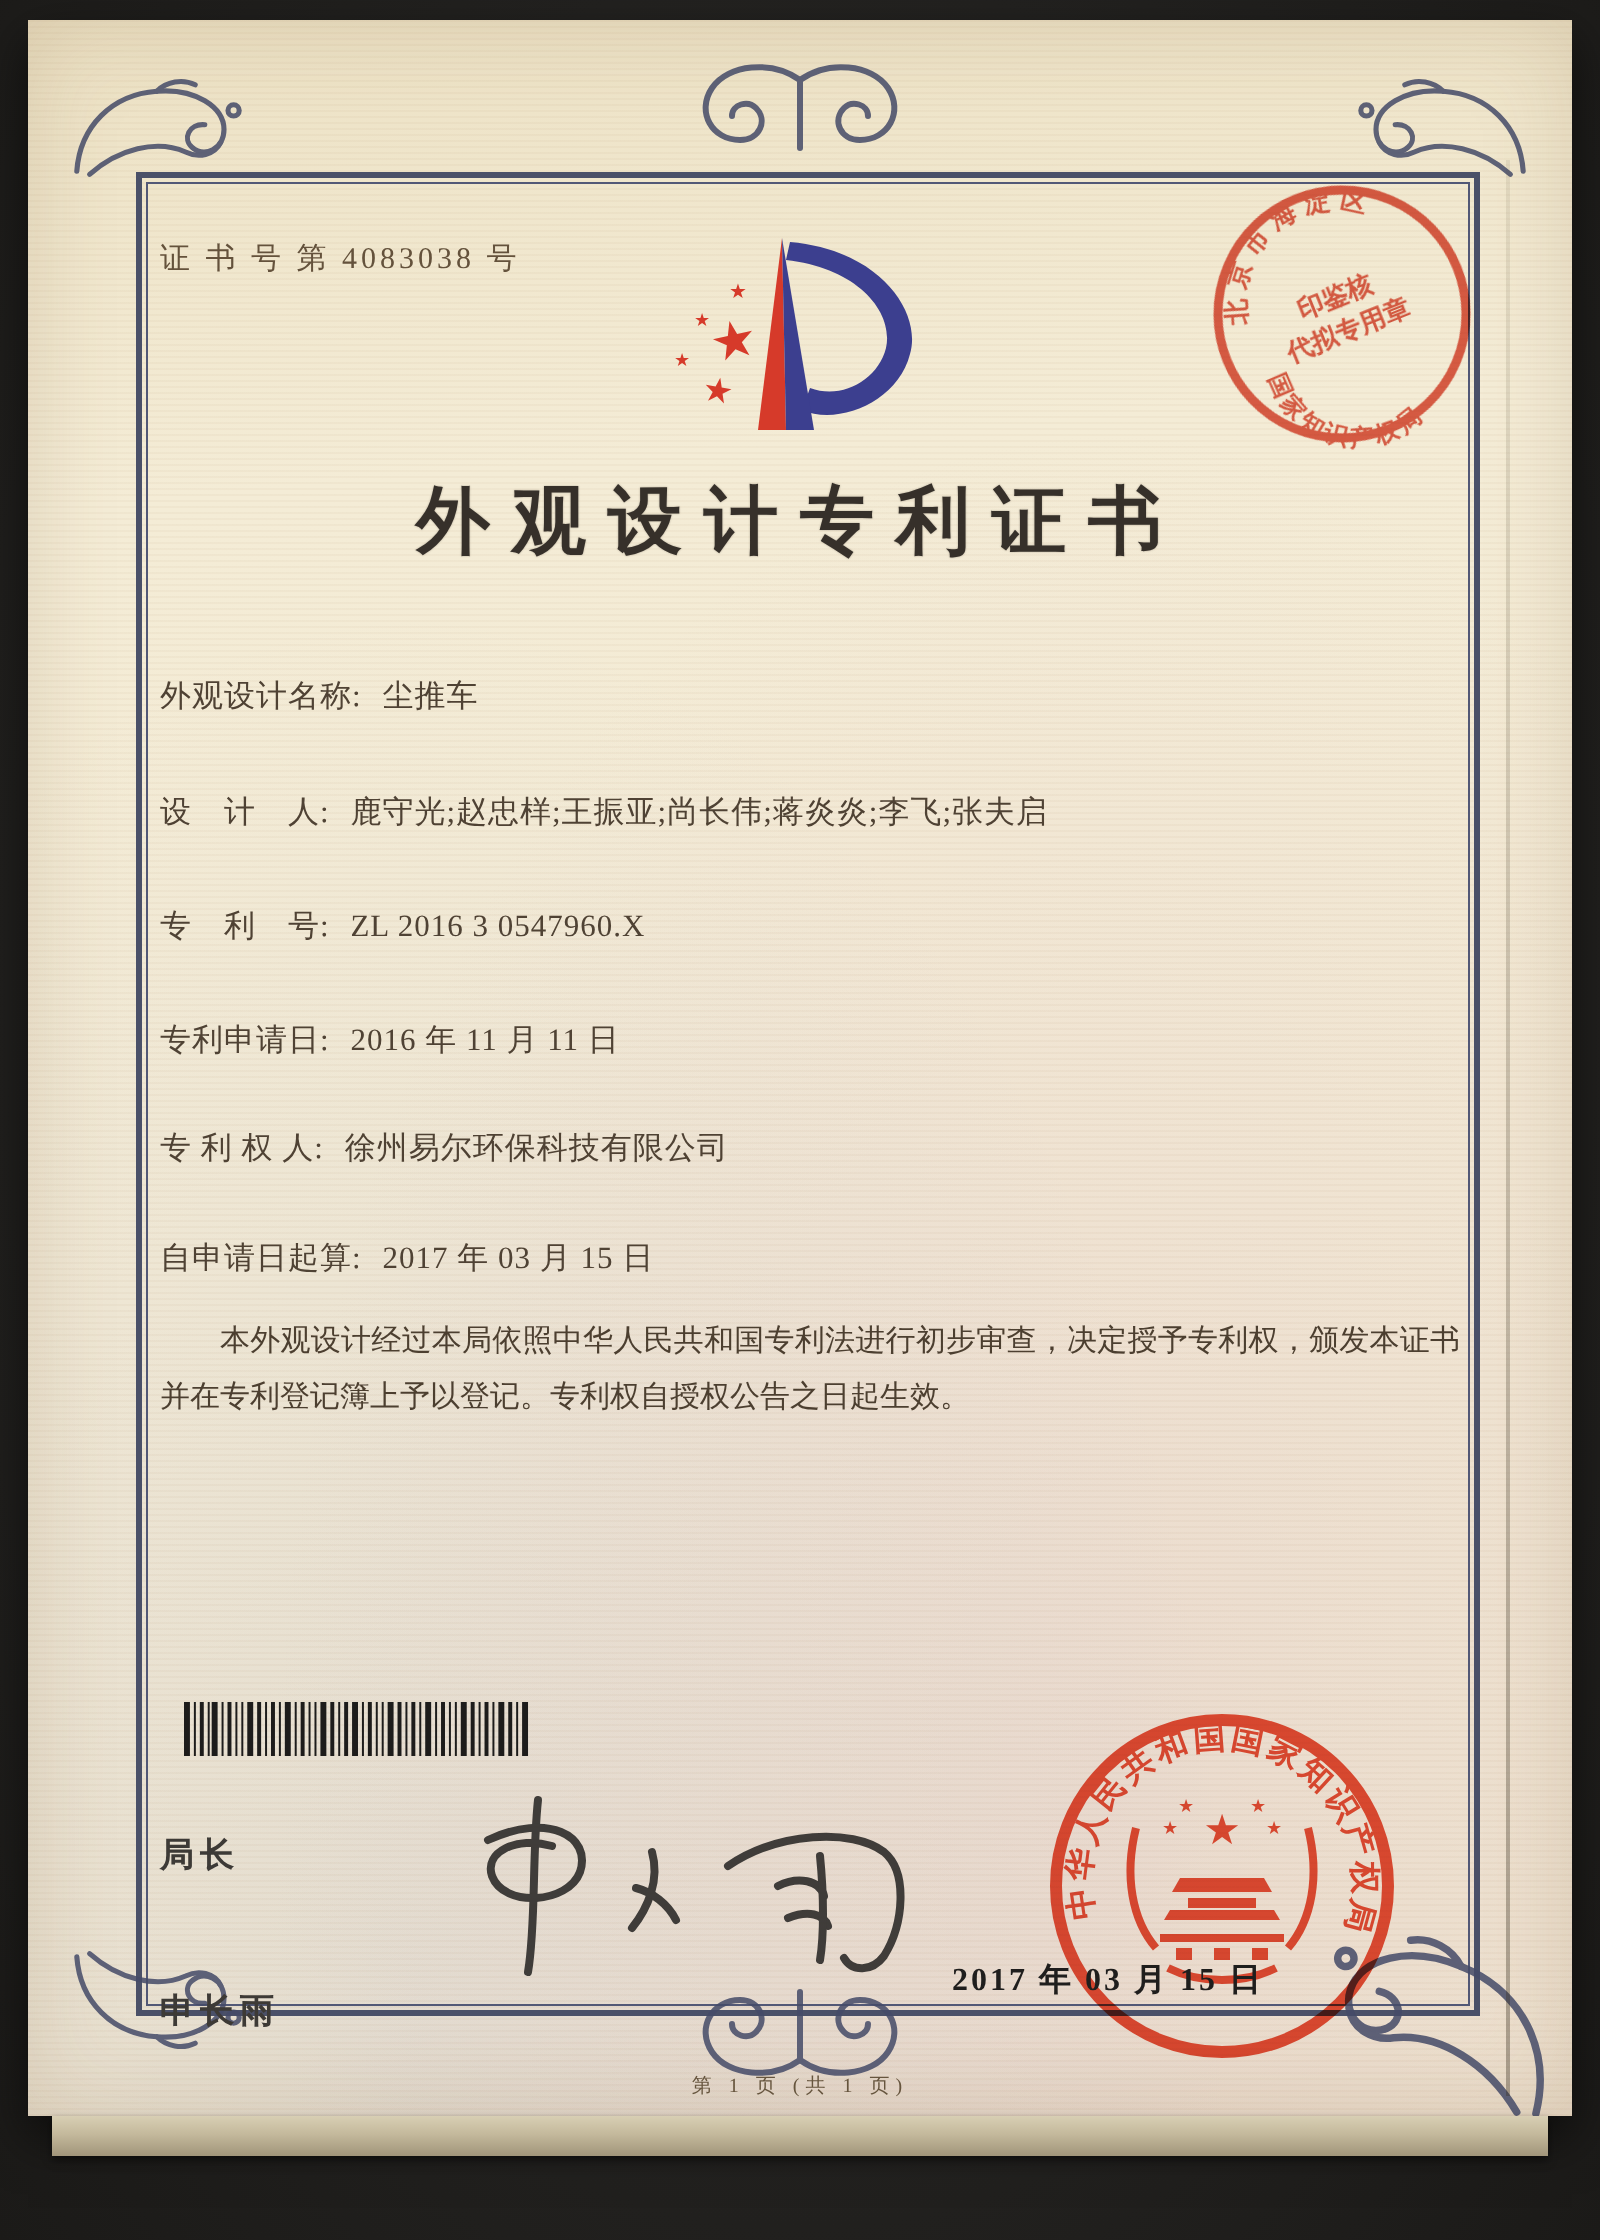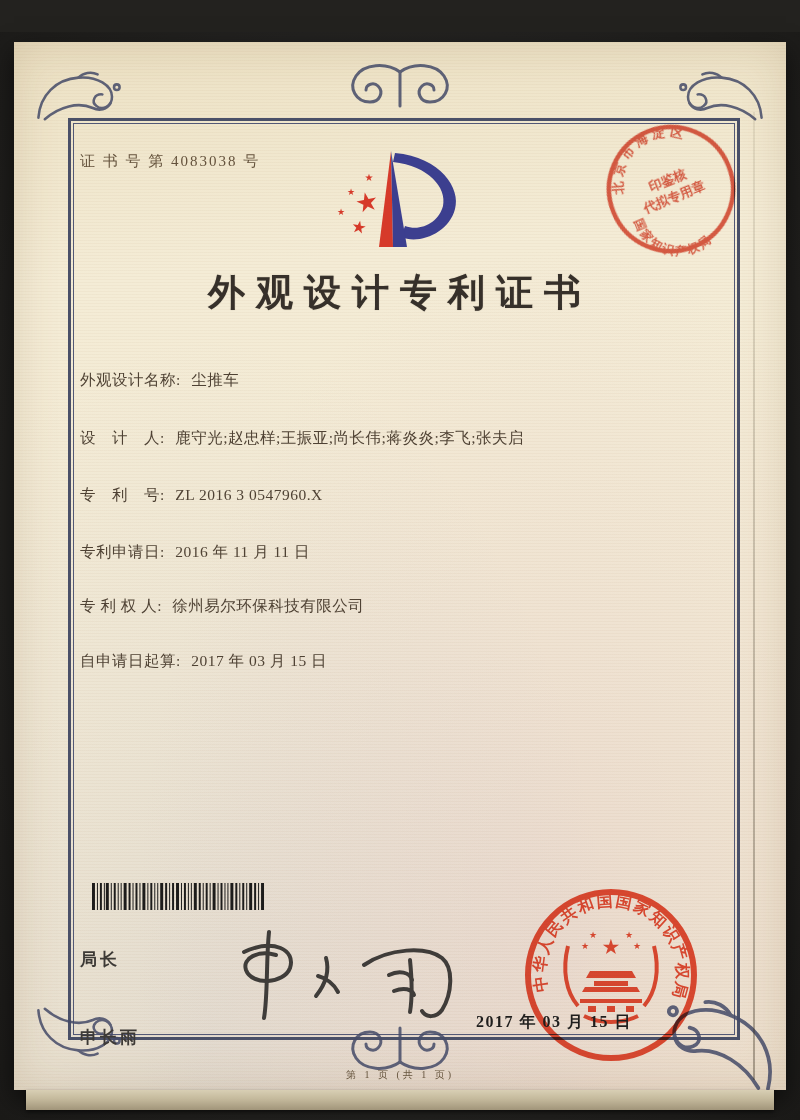--- a/index.html
+++ b/index.html
@@ -2,21 +2,21 @@
 <html><head>
 <meta charset="utf-8">
 <style>
   html,body{margin:0;padding:0;}
   body{
     width:800px;height:1120px;position:relative;overflow:hidden;
     background:#23221f;
     font-family:"Liberation Serif","DejaVu Serif",serif;
   }
   .stage{position:absolute;inset:0;
-    background:radial-gradient(ellipse at 50% 45%, #2d2c28 0%, #232220 60%, #1b1a18 100%);margin-top:32px;}
+    background:radial-gradient(ellipse at 50% 45%, #2d2c28 0%, #232220 60%, #1b1a18 100%);}
   .paper{
     position:absolute;left:14px;top:10px;width:772px;height:1048px;
     background:
       radial-gradient(ellipse at 70% 86%, rgba(205,160,190,.18), rgba(205,160,190,0) 55%),
       radial-gradient(ellipse at 25% 95%, rgba(150,160,205,.14), rgba(150,160,205,0) 50%),
       linear-gradient(175deg,#ece1c4 0%,#f4ecd6 22%,#f3ead4 58%,#efe5cf 100%);
     box-shadow: inset 0 0 46px rgba(120,90,50,.18), 0 10px 24px rgba(0,0,0,.6);
   }
   .paper::before{content:"";position:absolute;inset:0;pointer-events:none;
     background:repeating-linear-gradient(0deg, rgba(160,120,80,.05) 0 1px, transparent 1px 3px);}
@@ -146,20 +146,21 @@
     <div class="abs field" style="top:554px">
       <span class="lb">专 利 权 人:</span>
       <span>徐州易尔环保科技有限公司</span>
     </div>
     <div class="abs field" style="top:609px">
       <span class="lb">自申请日起算:</span>
       <span>2017 年 03 月 15 日</span>
     </div>
 
     <div class="abs body-text">
+      <p>本外观设计经过本局依照中华人民共和国专利法进行初步审查，决定授予专利权，颁发本证书并在专利登记簿上予以登记。专利权自授权公告之日起生效。</p>
     </div>
 
     <svg class="abs barcode" viewBox="0 0 175 27" preserveAspectRatio="none">
       <g fill="#1d1c1b">
         <rect x="0" width="3" height="27"></rect>
           <rect x="5" width="1" height="27"></rect>
           <rect x="8" width="2" height="27"></rect>
         <rect x="12" width="1" height="27"></rect>
           <rect x="14" width="3" height="27"></rect>
           <rect x="19" width="1" height="27"></rect>

